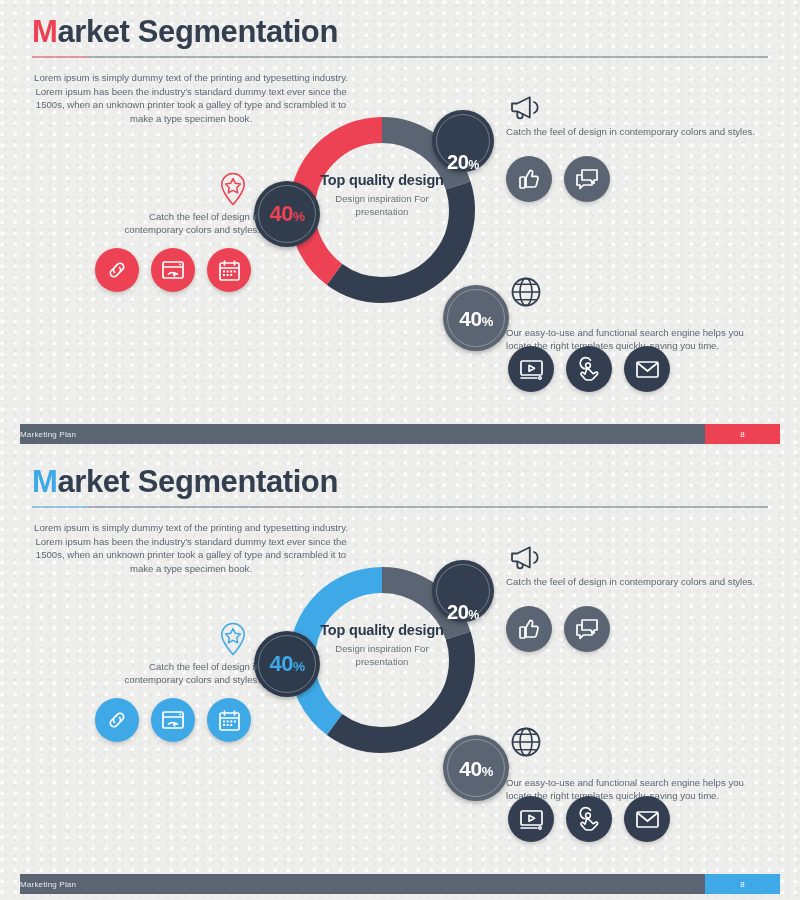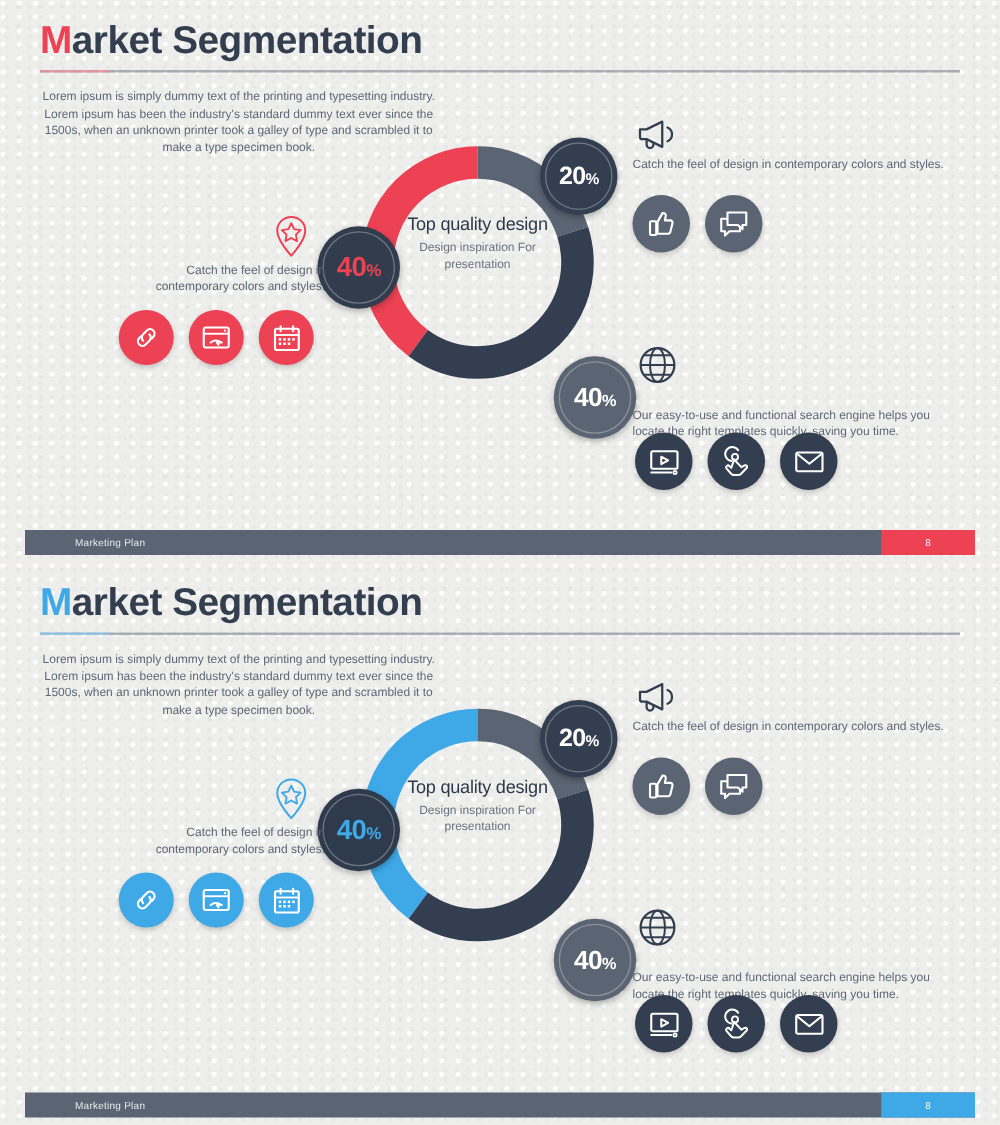--- a/index.html
+++ b/index.html
@@ -46,21 +46,21 @@
     font-size: 9.6px; line-height: 13.6px; color: #5d6775; text-align: center;
   }
 
   
   .donut-wrap { position:absolute; left:282px; top:110px; width:200px; height:200px; }
   .donut { width:200px; height:200px; display:block; }
   .donut-center {
     position:absolute; left:30px; top:62px; width:140px; text-align:center;
   }
   .donut-center .h {
-    font-size:14.5px; font-weight:normal; color:#2c3a4b; letter-spacing:-0.2px;
+    font-size:14.5px; font-weight:bold; color:#2c3a4b; letter-spacing:-0.2px;
     white-space:nowrap;
   }
   .donut-center .s {
     margin-top:5px; font-size:9.6px; line-height:12.6px; color:#69737f;
   }
 
   
   .badge {
     position:absolute; border-radius:50%;
     display:flex; align-items:center; justify-content:center;
@@ -73,21 +73,21 @@
   .badge .val {
     position:relative; font-weight:bold; letter-spacing:-0.5px; line-height:1;
   }
   .badge .val .pc { font-size:0.62em; }
 
   .badge-left { left:254px; top:181px; width:66px; height:66px; background:#313d4d; }
   .badge-left .val { color:#ed4154; font-size:22px; }
   .slide-2 .badge-left { background:#2e3b4c; }
   .slide-2 .badge-left .val { color:#3fa9e8; }
 
-  .badge-top { left:432px; top:110px; width:62px; height:62px; background:#333f50; }
+  .badge-top { left:432px; top:110px; width:62px; height:62px; background:#333f50;align-items:flex-end; }
   .badge-top .val { color:#ffffff; font-size:20px; }
 
   .badge-bottom { left:443px; top:285px; width:66px; height:66px; background:#5b6472; }
   .badge-bottom .val { color:#ffffff; font-size:21px; }
 
   
   .left-text {
     position:absolute; left:108px; top:210px; width:152px;
     text-align:right; font-size:9.6px; line-height:13px; color:#5d6775;
   }
@@ -117,21 +117,21 @@
   .right-icons-1 .icon-circle { background:#5b6472; width:46px; height:46px; }
   .right-icons-2 { left:508px; top:346px; }
   .right-icons-2 .icon-circle { background:#333f50; width:46px; height:46px; }
 
   
   .footer {
     position:absolute; left:20px; top:424px; width:760px; height:20px;
     background:#5b6472; display:flex; align-items:center;
   }
   .footer .label {
-    font-size:8px; color:#e7eaee; padding-left:0; letter-spacing:.2px;margin-left:40px;
+    font-size:8px; color:#e7eaee; padding-left:0; letter-spacing:.2px;
   }
   .footer .pagenum {
     margin-left:auto; width:75px; height:20px; background:#ed4154;
     display:flex; align-items:center; justify-content:center;
     font-size:8px; color:#ffffff;
   }
   .slide-2 .footer .pagenum { background:#3fa9e8; }
 
   .slide-gap {
     position:absolute; left:0; top:450px; width:800px; height:2px; background:#ffffff;

